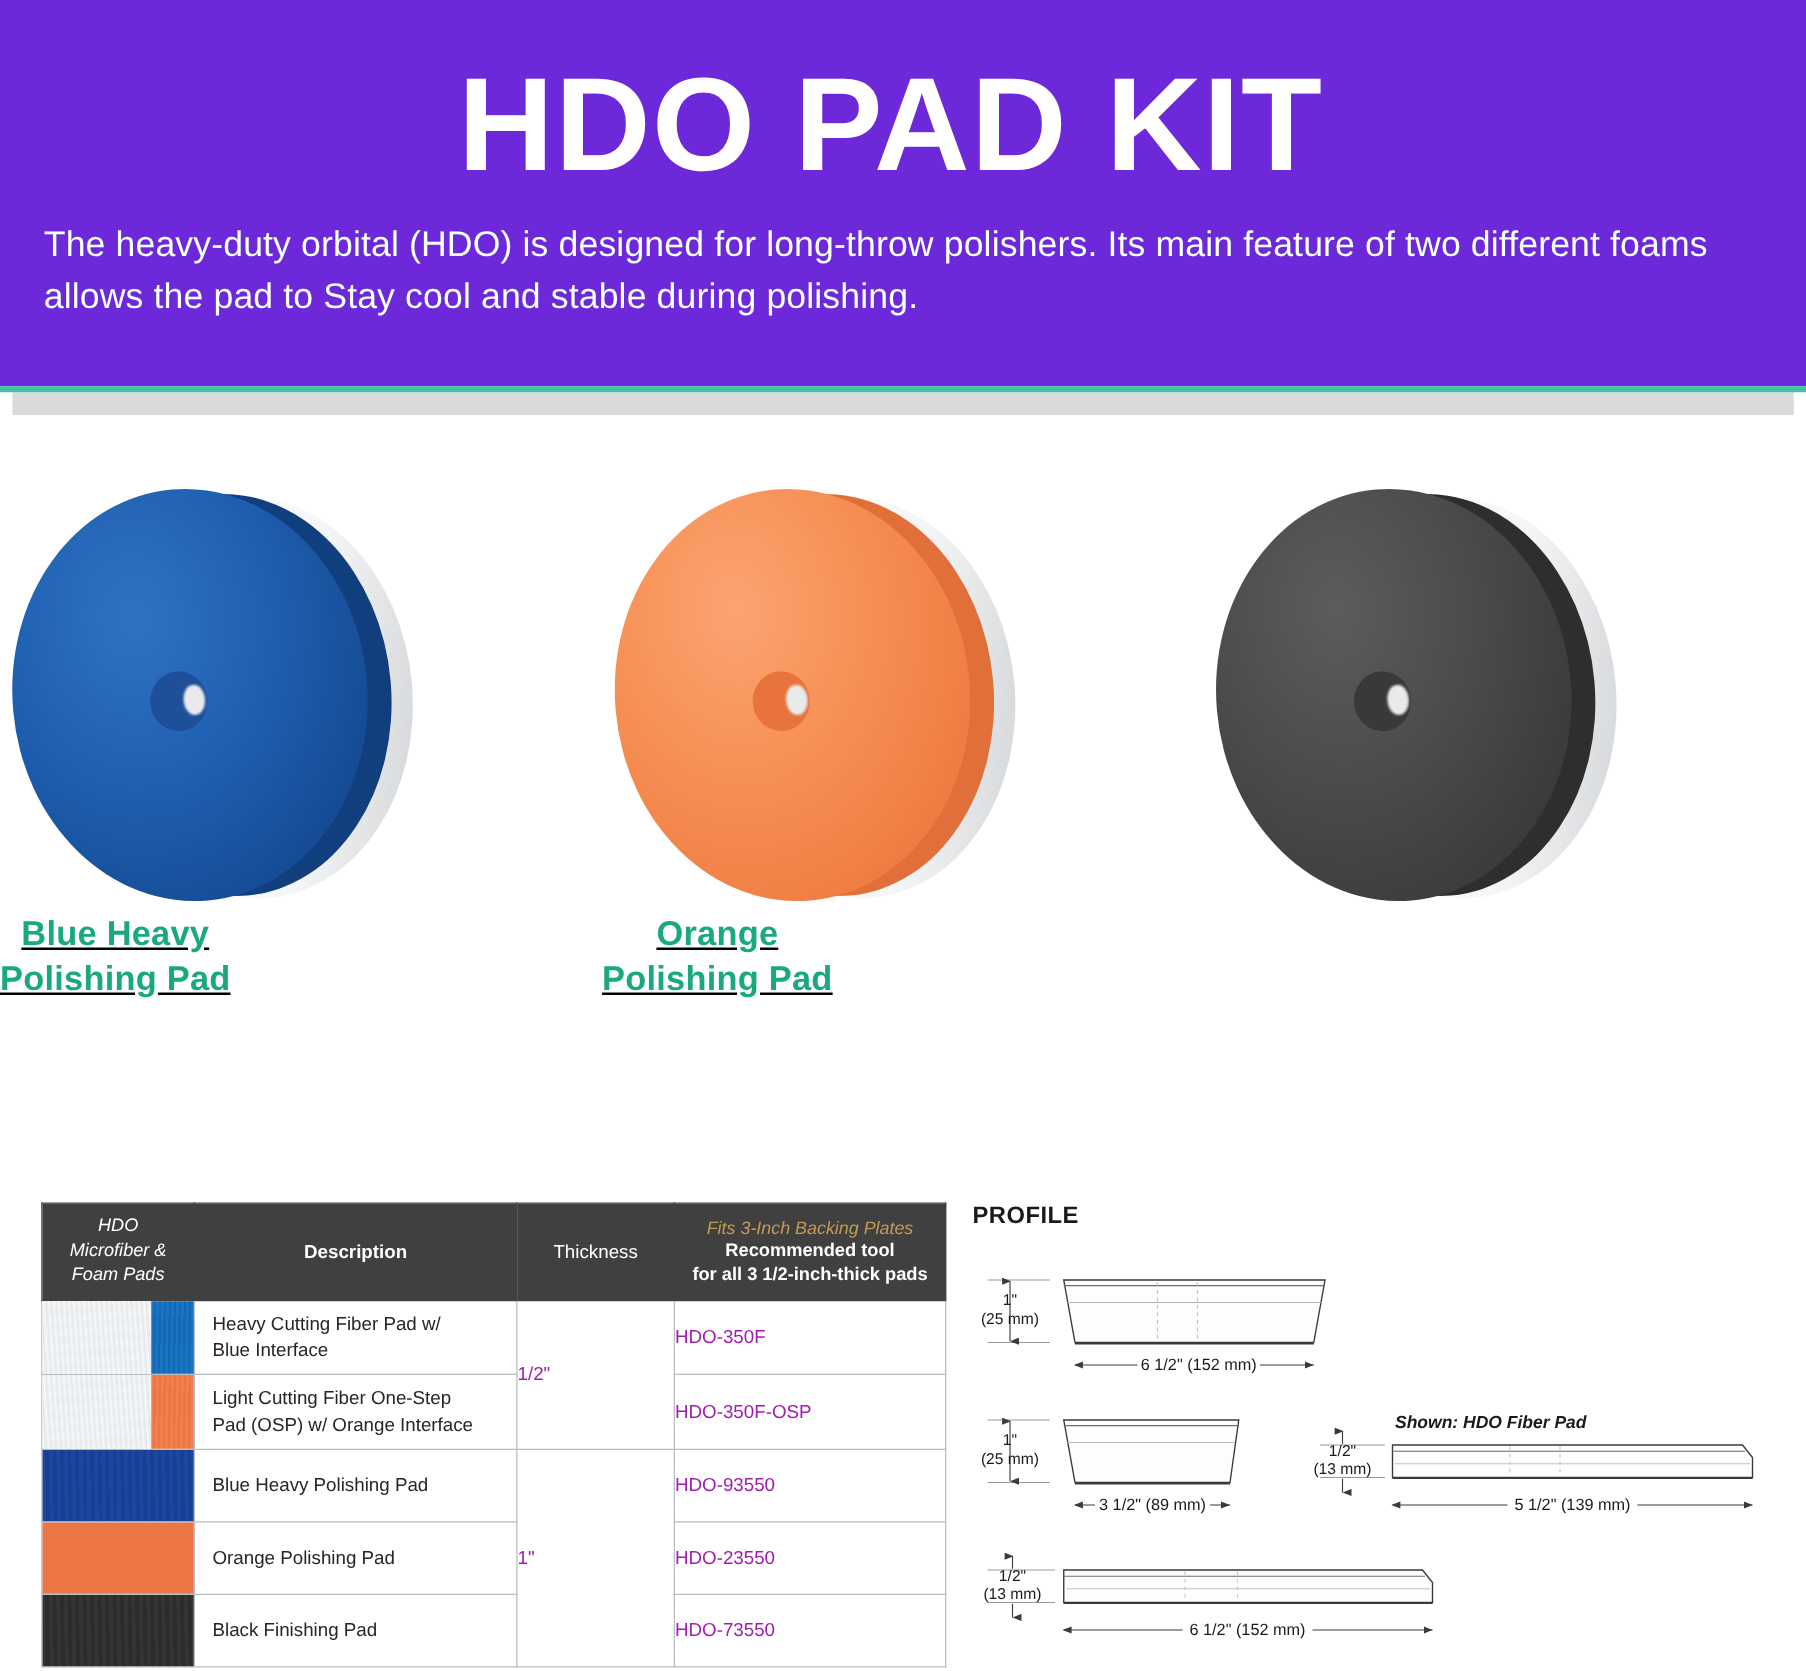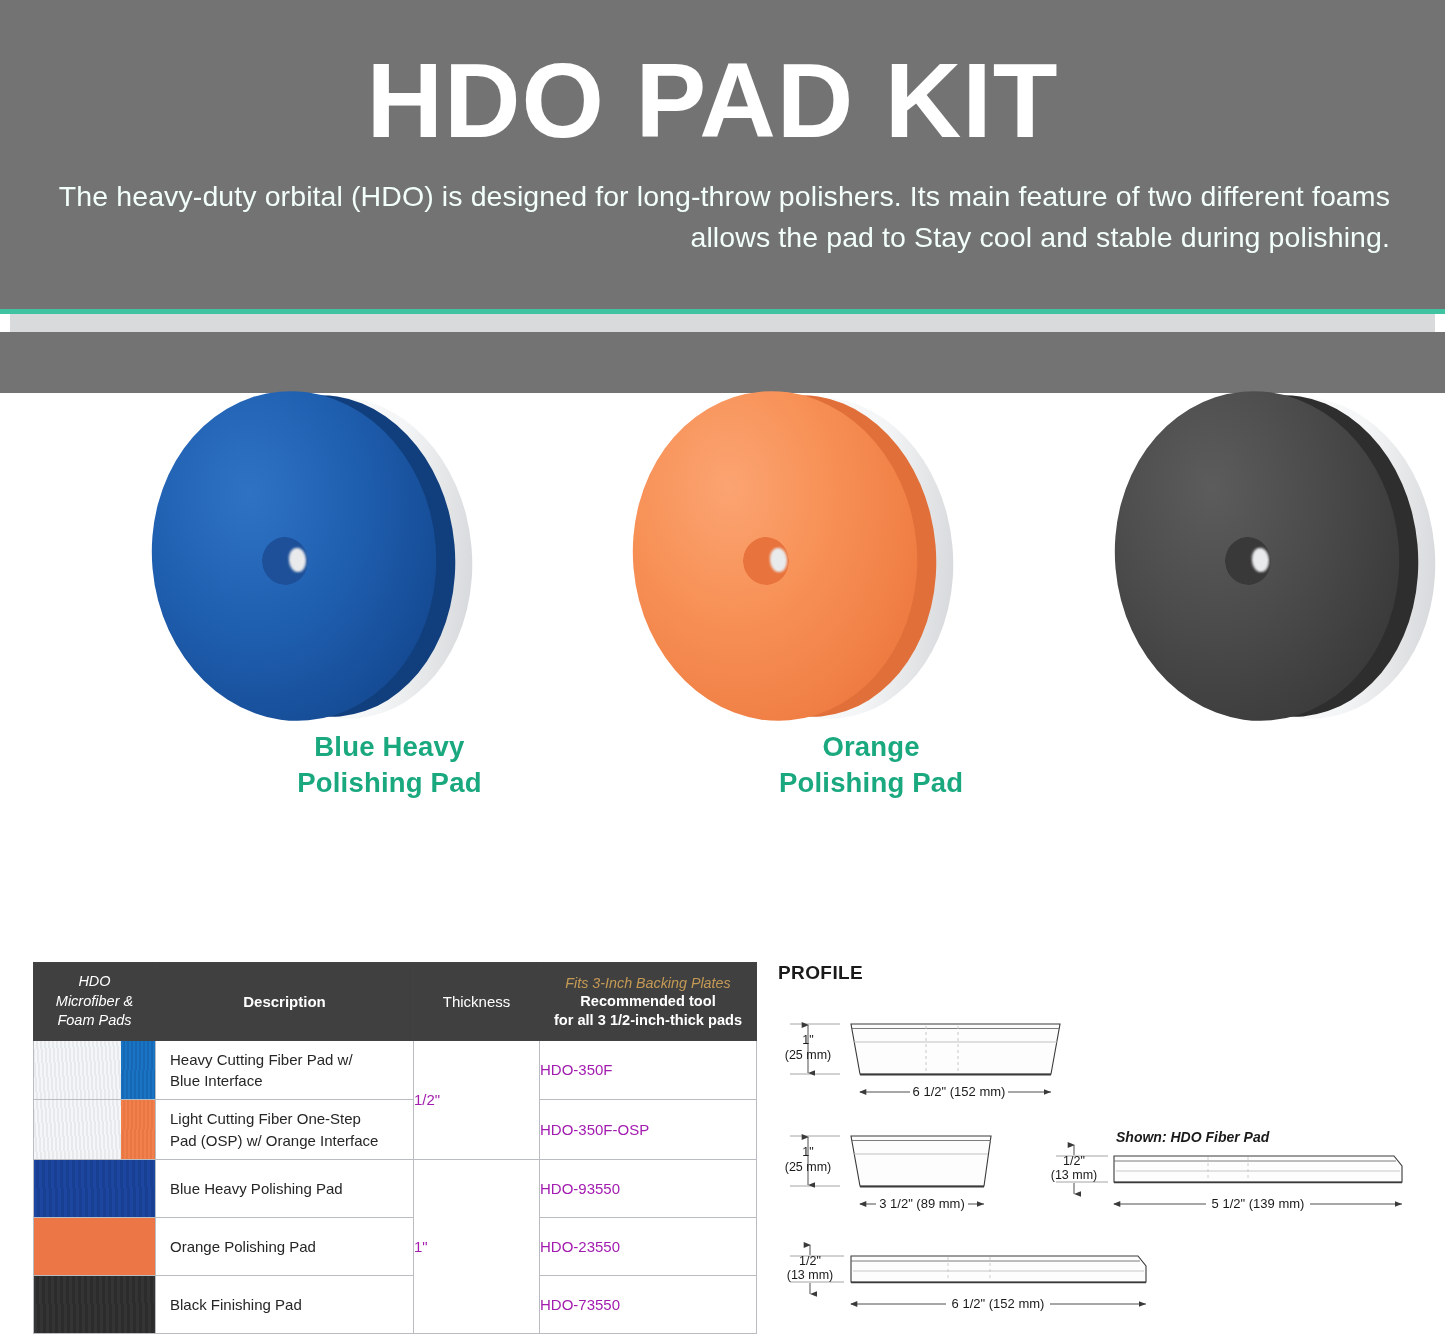--- a/index.html
+++ b/index.html
@@ -17,40 +17,40 @@
     width: 1445px;
     height: 1337px;
     background: #ffffff;
   }
 
   
   .hero {
     position: absolute;
     left: 0; top: 0;
     width: 1445px;
-    height: 393px;
-    background: #737373;
+    height: 309px;
+    background: #6d28d9;
     padding: 46px 55px 0 35px;
   }
   .hero-title {
     font-size: 106px;
     font-weight: 700;
     letter-spacing: 1px;
     color: #ffffff;
     text-align: center;
     line-height: 1.02;
     font-family: "Liberation Sans", sans-serif;
     white-space: nowrap;
   }
   .hero-sub {
     margin-top: 22px;
     font-size: 28.5px;
     font-weight: 300;
     color: #f2fffa;
-    text-align: right;
+    text-align: left;
     line-height: 1.42;
     letter-spacing: 0.1px;
   }
   .hero-rule {
     position: absolute;
     left: 0; top: 309px;
     width: 1445px;
     height: 5px;
     background: #3fc3a1;
   }
@@ -75,21 +75,22 @@
     position: absolute;
     left: 0; top: 345px;
     width: 1445px;
     height: 540px;
     display: flex;
   }
   .product {
     flex: 1;
     display: flex;
     flex-direction: column;
-    align-items: flex-end;
+    align-items: flex-start;
+    text-decoration: underline;
   }
   .pad-stage {
     position: relative;
     width: 340px;
     height: 370px;
   }
 
   
   .pad-backing {
     position: absolute;

